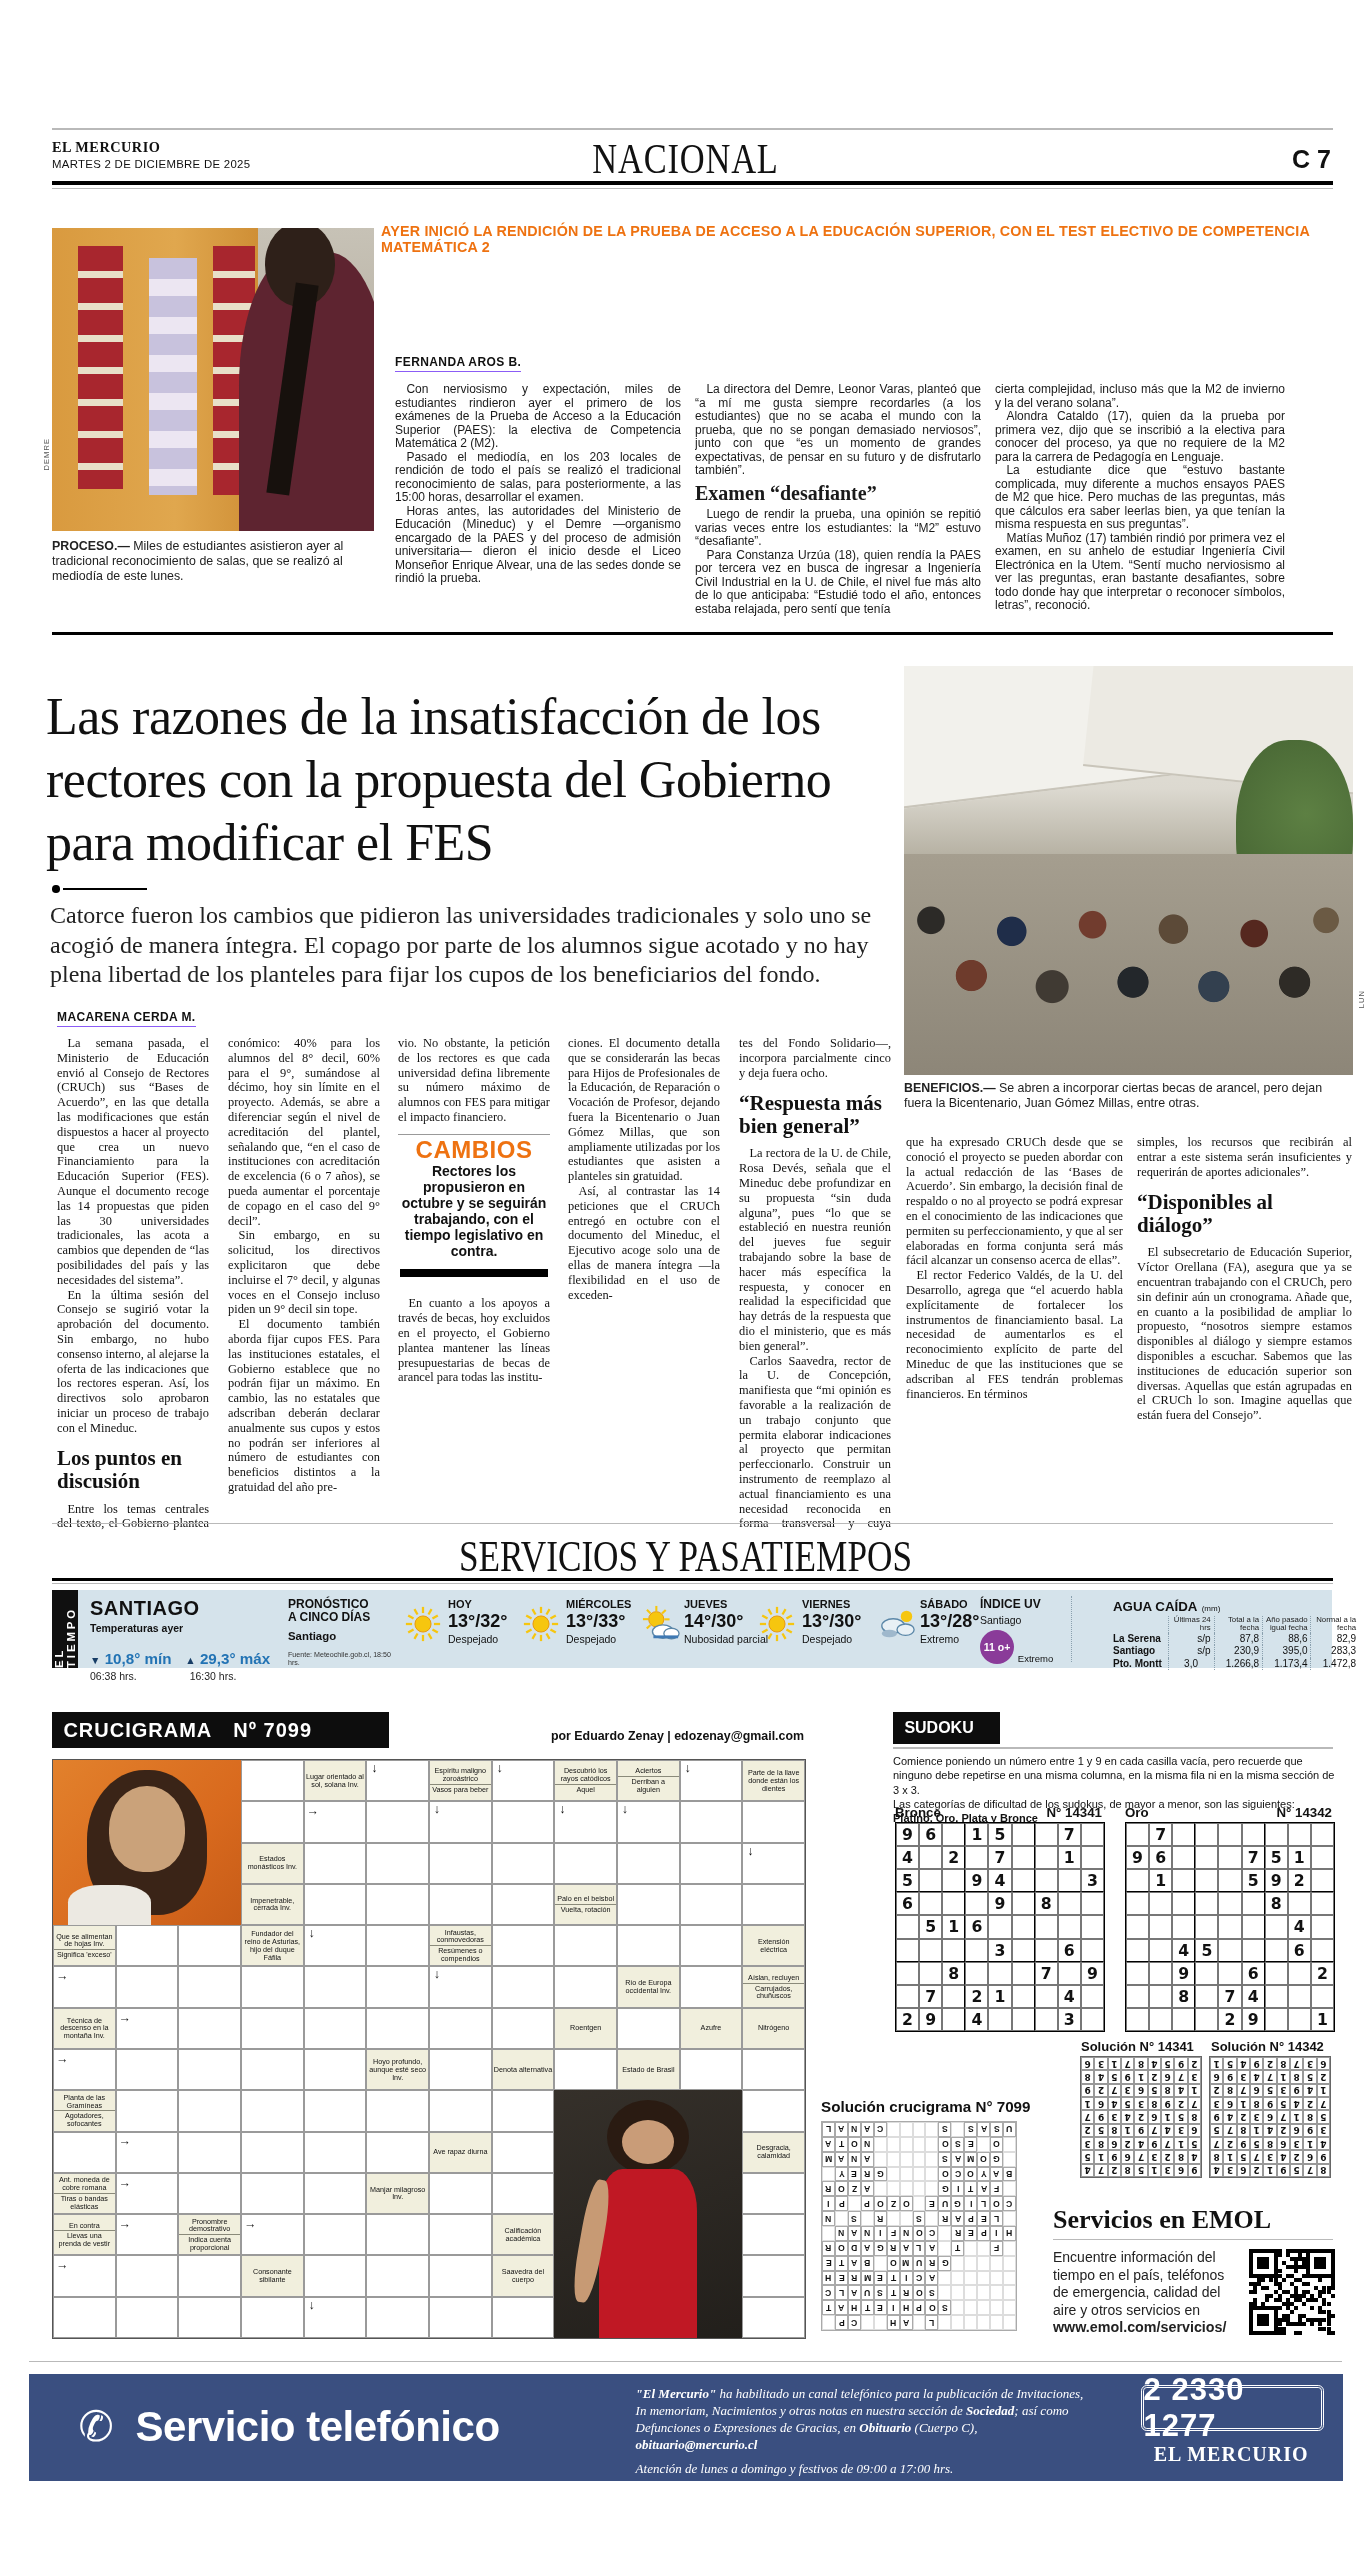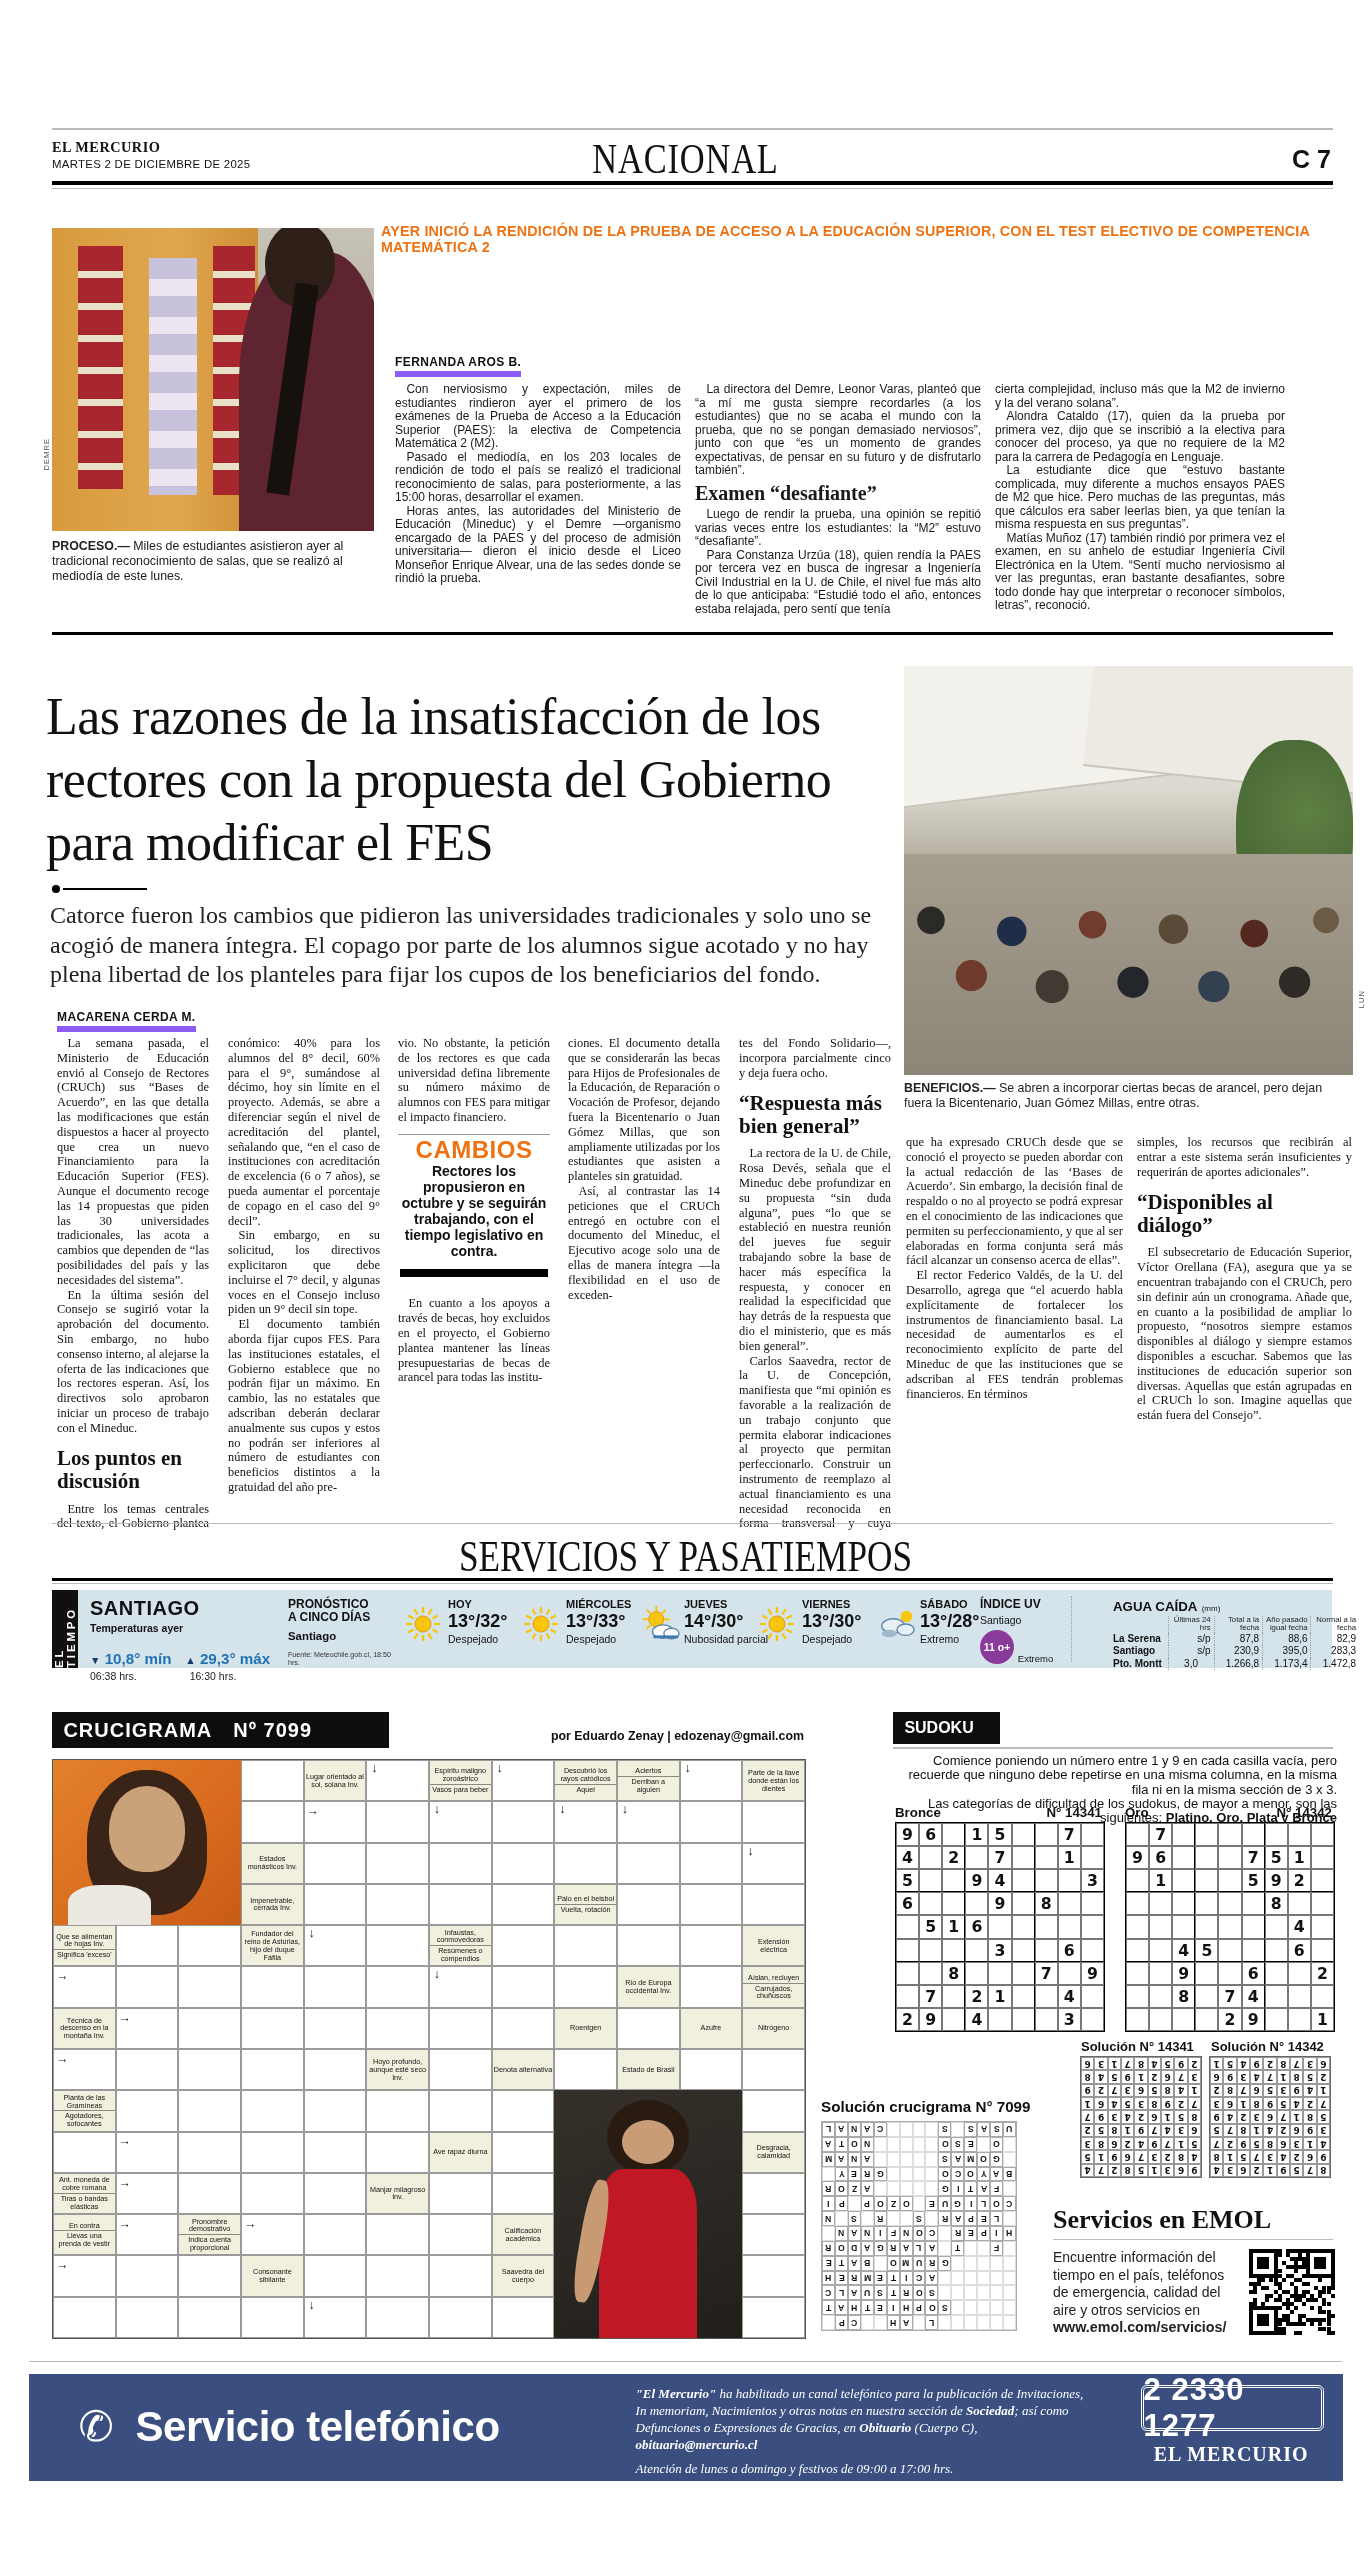--- a/index.html
+++ b/index.html
@@ -12,21 +12,21 @@
   
   .paper-name{font-weight:bold;font-size:14.3px;letter-spacing:0.5px;font-family:"Liberation Serif",serif;}
   .paper-date{font-size:11.4px;letter-spacing:0.3px;margin-top:1.9px;}
   .section-title{font-family:"Liberation Serif",serif;font-size:42px;letter-spacing:1px;
                  transform:scaleX(.82);transform-origin:center;white-space:nowrap;}
   .page-no{font-weight:bold;font-size:25px;font-family:"Liberation Sans",sans-serif;}
 
   
   .kicker{color:#ee7211;font-weight:bold;font-size:14.3px;letter-spacing:0.2px;}
   .a1-headline{font-family:"Liberation Serif",serif;font-weight:bold;font-size:38px;line-height:43px;letter-spacing:-0.3px;}
-  .byline{font-weight:bold;font-size:12px;letter-spacing:0.4px;border-bottom:6px solid #8b5cf6;display:inline-block;padding-bottom:1.9px;}
+  .byline{font-weight:bold;font-size:12px;letter-spacing:0.4px;border-bottom:1px solid #8b5cf6;display:inline-block;padding-bottom:1.9px;}
   .a1col{font-size:12px;line-height:13.5px;text-align:justify;color:#1a1a1a;}
   .a1col p{margin:0 0 0 0;text-indent:11.4px;}
   .a1col h3{font-family:"Liberation Serif",serif;font-size:20px;margin:9.5px 0 7.6px 0;text-indent:0;}
   .caption{font-size:12.4px;line-height:15.2px;color:#222;}
   .caption b{font-weight:bold;}
   .photocredit{font-size:7.6px;color:#555;letter-spacing:1px;writing-mode:vertical-rl;transform:rotate(180deg);}
 
   
   .a2-eyebrow{font-family:"Liberation Serif",serif;font-size:22px;}
   .a2-headline{font-family:"Liberation Serif",serif;font-size:52px;line-height:63px;letter-spacing:-0.5px;}
@@ -67,21 +67,21 @@
   .blackbar{background:#0d0d0d;color:#fff;display:flex;align-items:center;padding:0 11.4px;font-weight:bold;}
   .cw-bar{font-size:20px;letter-spacing:1px;}
   .cw-by{font-weight:bold;font-size:12.4px;}
   .cw-grid{position:absolute;display:grid;border:1.4px solid #555;}
   .cw-cell{border:0.5px solid #9a9a9a;background:#fff;position:relative;overflow:hidden;}
   .cw-clue{background:#f1efdd;display:flex;flex-direction:column;align-items:stretch;justify-content:center;}
   .cw-clue div{font-size:7.2px;line-height:7.8px;text-align:center;padding:1px 1px;}
   .cw-clue div + div{border-top:1px solid #8a8a7a;}
   .cw-arrow{position:absolute;font-weight:bold;font-size:12.4px;color:#111;}
   .cw-photo{position:absolute;overflow:hidden;}
-  .sud-instr{font-size:13px;line-height:14.3px;color:#111;text-align:right;}
+  .sud-instr{font-size:11px;line-height:14.3px;color:#111;}
   .sud-label{font-weight:bold;font-size:13.3px;}
   .sud-grid{position:absolute;display:grid;border:1.9px solid #000;background:#fff;}
   .sud-cell{border:0.5px solid #777;display:flex;align-items:center;justify-content:center;
             font-weight:bold;font-size:15.7px;font-family:"DejaVu Sans",sans-serif;}
   .sud-cell.br{border-right:1.9px solid #000;} .sud-cell.bb{border-bottom:1.9px solid #000;}
   .sol-title{font-weight:bold;font-size:13px;}
   .sol-grid{position:absolute;display:grid;border:1.4px solid #666;background:#fff;}
   .sol-cell{border:0.5px solid #999;display:flex;align-items:center;justify-content:center;
             font-weight:bold;font-size:9px;font-family:"DejaVu Sans",sans-serif;}
   .rot180{transform:rotate(180deg);}

